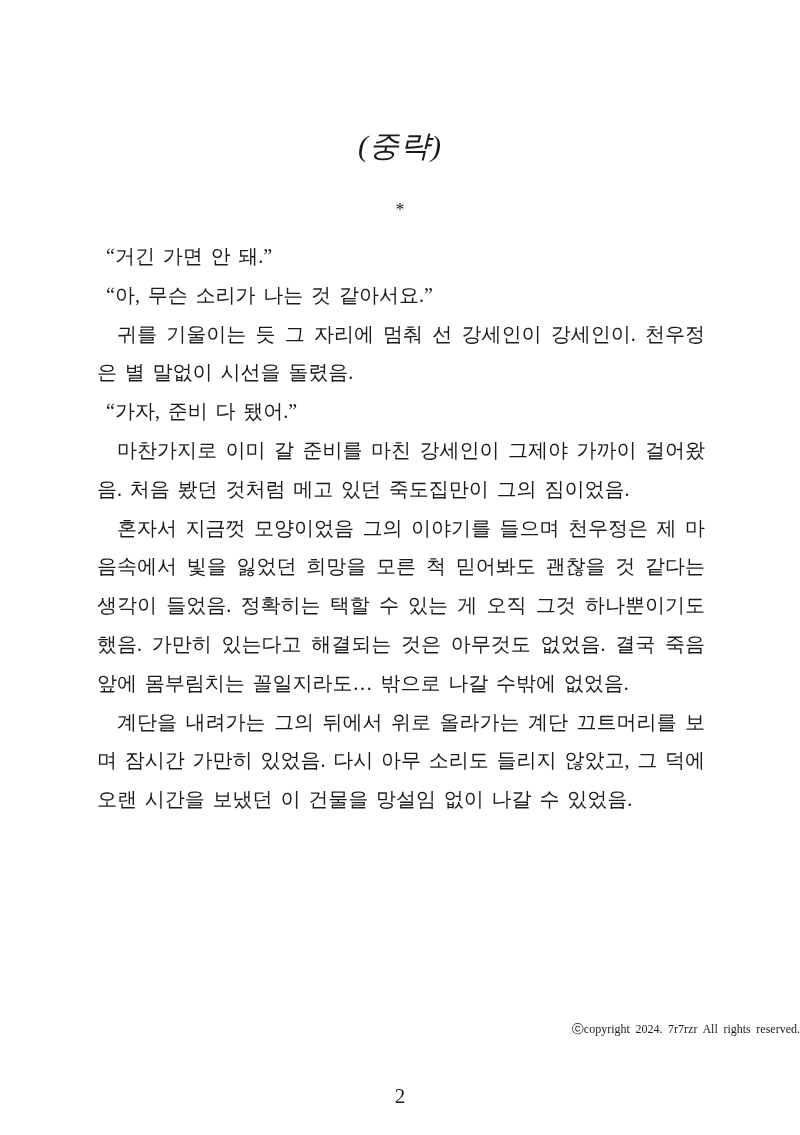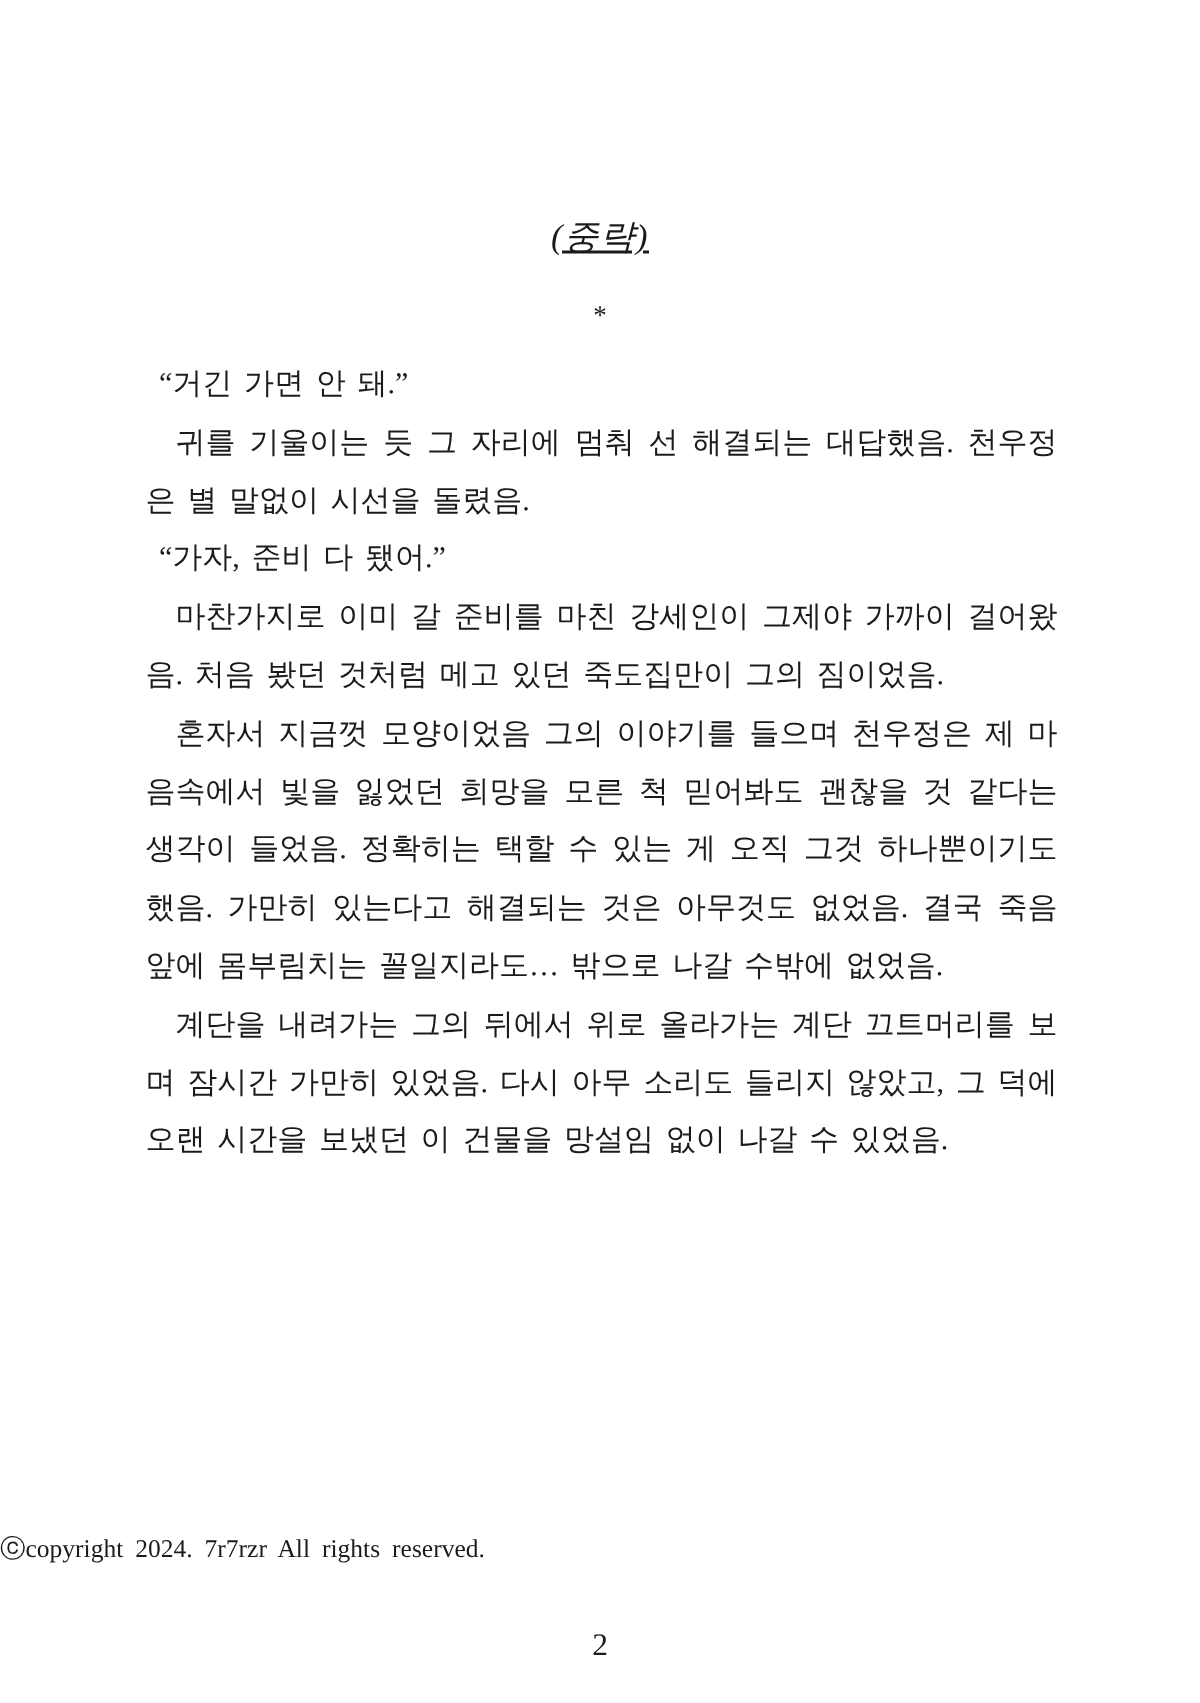--- a/index.html
+++ b/index.html
@@ -11,28 +11,27 @@
     position: relative;
     width: 800px;
     height: 1135px;
     background: #ffffff;
     color: #1b1b1b;
     font-family: "Liberation Serif", "DejaVu Serif", serif;
     overflow: hidden;
   }
   .omission {
     position: absolute;
-    top: 142px;
+    top: 126px;
     left: 0;
     width: 100%;
     text-align: center;
     font-style: italic;
-    font-size: 23px;
+    font-size: 30px;
     letter-spacing: 1px;
-    text-decoration: underline;
   }
   .divider {
     position: absolute;
     top: 200px;
     left: 0;
     width: 100%;
     text-align: center;
     font-size: 18px;
   }
   .content {
@@ -53,22 +52,22 @@
     font-family: Liberation Serif, serif;
   }
   .content p.dialogue {
     text-indent: 9px;
   }
   .footer {
     position: absolute;
     top: 1021px;
     left: 0;
     width: 100%;
-    text-align: left;
-    font-size: 17px;
+    text-align: right;
+    font-size: 12px;
     word-spacing: 0.22em;
   }
   .pagenum {
     position: absolute;
     top: 1084px;
     left: 0;
     width: 100%;
     text-align: center;
     font-size: 21px;
   }
@@ -77,21 +76,22 @@
 <body>
 
 <div class="sheet">
 
   <div class="omission">(중략)</div>
 
   <div class="divider">*</div>
 
   <div class="content">
     <p class="dialogue">“거긴 가면 안 돼.”</p>
-    <p>귀를 기울이는 듯 그 자리에 멈춰 선 해결되는 대답했음. 천우정은 별 말없이 시선을 돌렸음.</p>
+    <p class="dialogue">“아, 무슨 소리가 나는 것 같아서요.”</p>
+    <p>귀를 기울이는 듯 그 자리에 멈춰 선 강세인이 강세인이. 천우정은 별 말없이 시선을 돌렸음.</p>
     <p class="dialogue">“가자, 준비 다 됐어.”</p>
     <p>마찬가지로 이미 갈 준비를 마친 강세인이 그제야 가까이 걸어왔음. 처음 봤던 것처럼 메고 있던 죽도집만이 그의 짐이었음.</p>
     <p>혼자서 지금껏 모양이었음 그의 이야기를 들으며 천우정은 제 마음속에서 빛을 잃었던 희망을 모른 척 믿어봐도 괜찮을 것 같다는 생각이 들었음. 정확히는 택할 수 있는 게 오직 그것 하나뿐이기도 했음. 가만히 있는다고 해결되는 것은 아무것도 없었음. 결국 죽음 앞에 몸부림치는 꼴일지라도… 밖으로 나갈 수밖에 없었음.</p>
     <p>계단을 내려가는 그의 뒤에서 위로 올라가는 계단 끄트머리를 보며 잠시간 가만히 있었음. 다시 아무 소리도 들리지 않았고, 그 덕에 오랜 시간을 보냈던 이 건물을 망설임 없이 나갈 수 있었음.</p>
   </div>
 
   <div class="footer">ⓒcopyright 2024. 7r7rzr All rights reserved.</div>
 
   <div class="pagenum">2</div>
 

